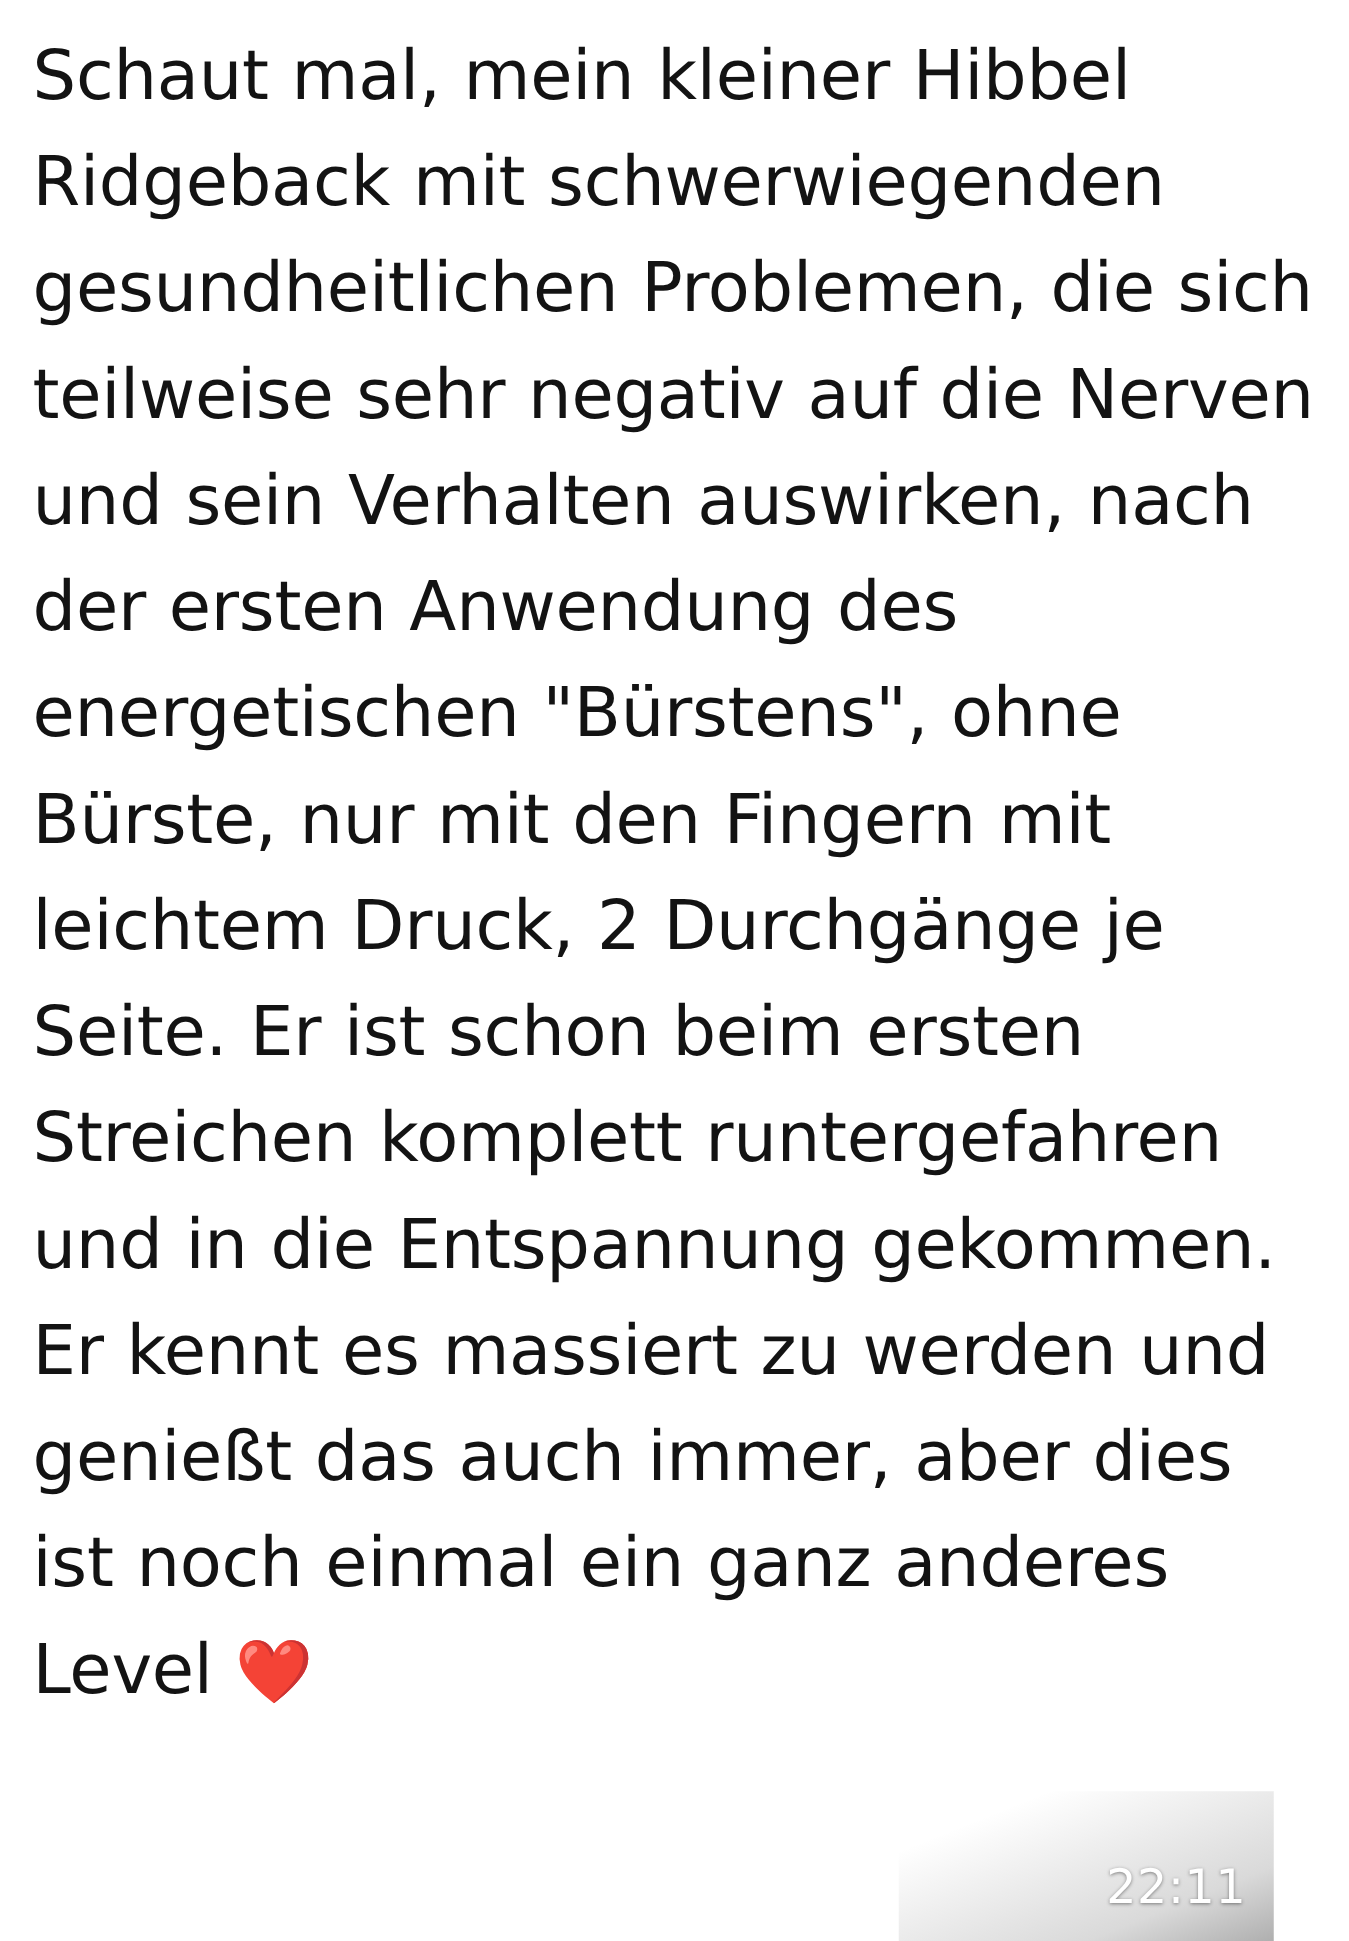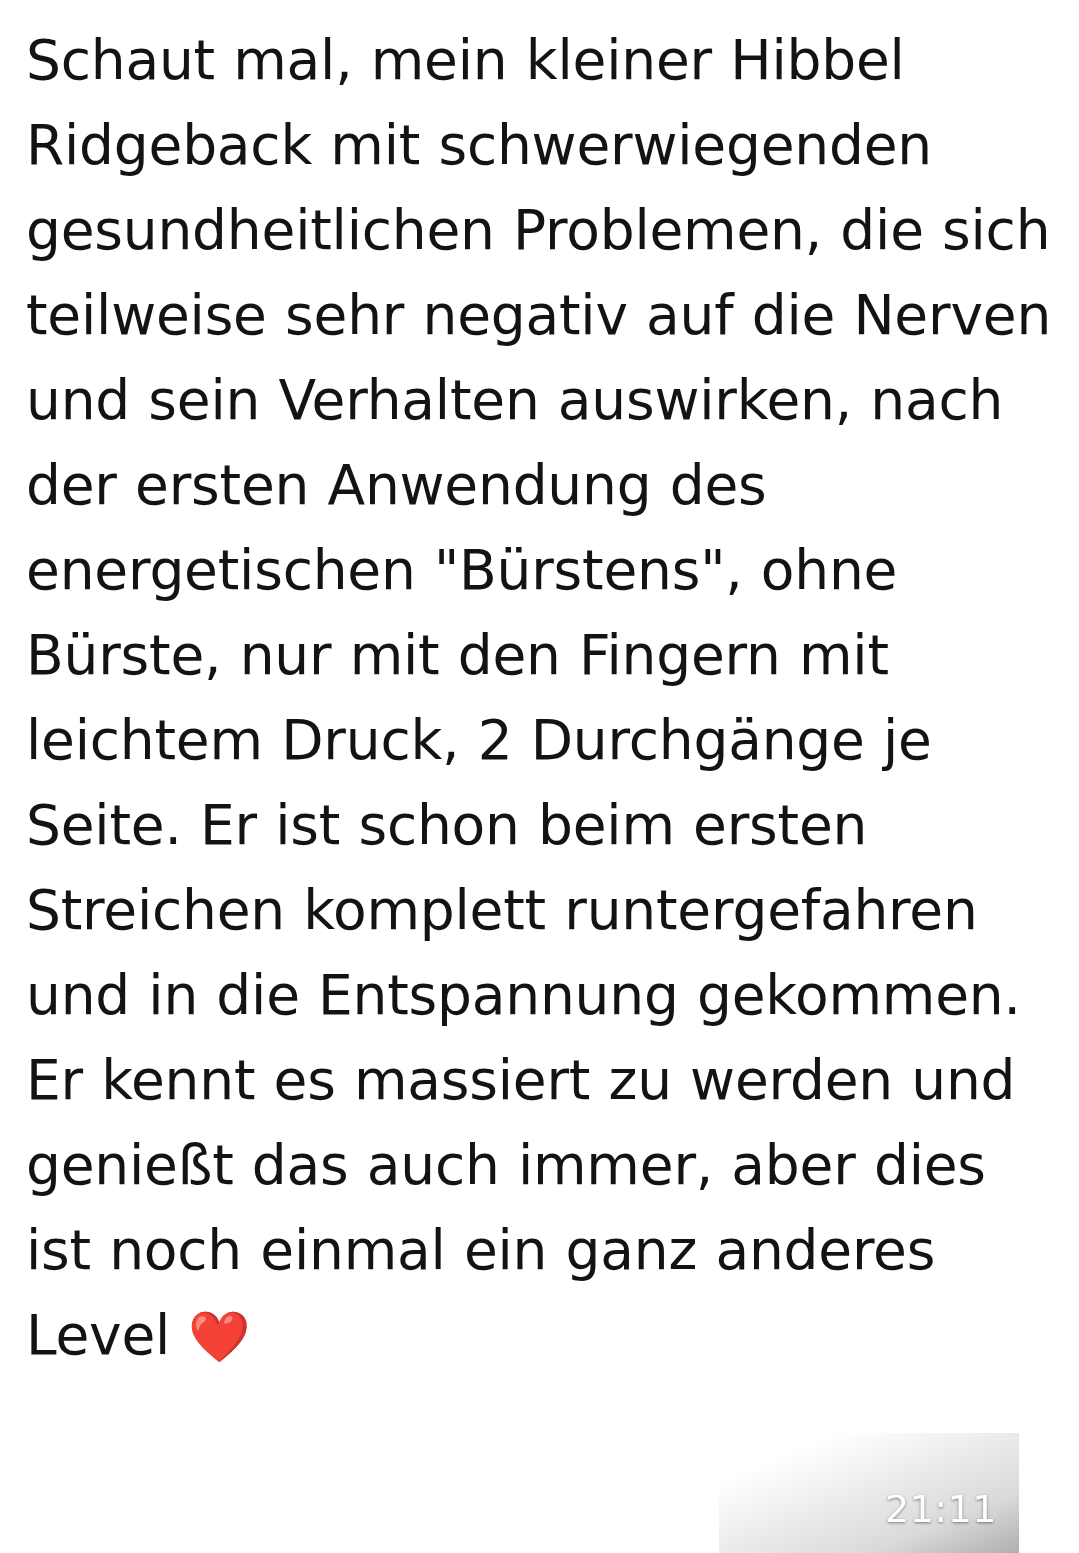--- a/index.html
+++ b/index.html
@@ -74,15 +74,15 @@
 </head>
 <body>
 
 <div class="screen">
 
   <div class="message-bubble">
     <div class="message-text"><span>Schaut mal, mein kleiner Hibbel Ridgeback mit schwerwiegenden gesundheitlichen Problemen, die sich teilweise sehr negativ auf die Nerven und sein Verhalten auswirken, nach der ersten Anwendung des energetischen "Bürstens", ohne Bürste, nur mit den Fingern mit leichtem Druck, 2 Durchgänge je Seite. Er ist schon beim ersten Streichen komplett runtergefahren und in die Entspannung gekommen. Er kennt es massiert zu werden und genießt das auch immer, aber dies ist noch einmal ein ganz anderes Level </span><span class="heart-emoji">❤️</span></div>
   </div>
 
   <div class="timestamp-wrap"></div>
-  <div class="timestamp">21:11</div>
+  <div class="timestamp">22:11</div>
 
 </div>
 
 </body></html>

